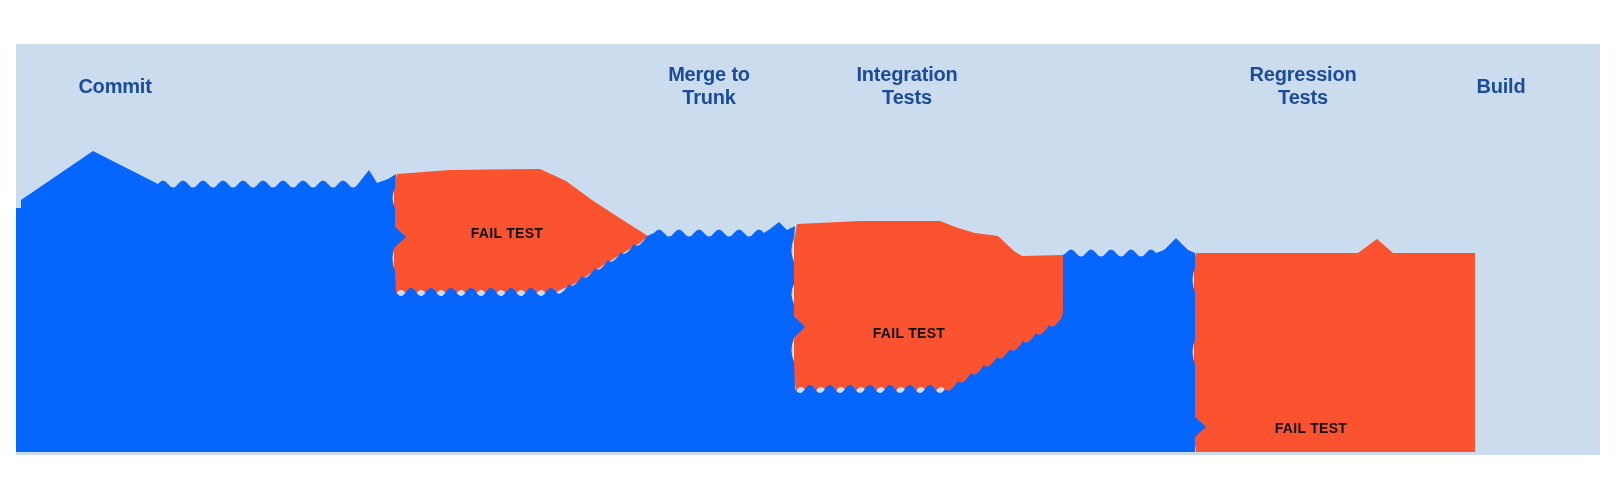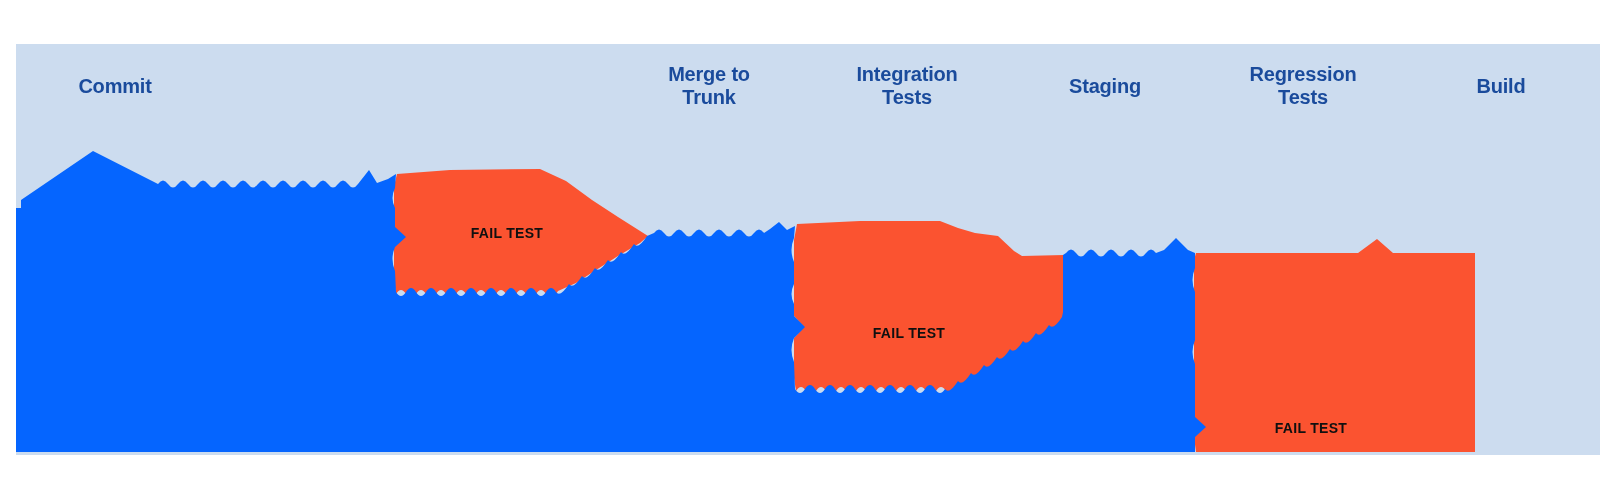--- a/index.html
+++ b/index.html
@@ -74,21 +74,20 @@
              q5 -7 10 0 t10 0 t10 0 t10 0 t10 0 t10 0 t10 0 t10 0 t10 0
              L1164 250 L1176 238 L1188 250 L1195 253
              L1195 268 q-5 12 0 24 L1195 340 q-5 12 0 24 L1195 417 L1206 427 L1195 437 L1195 452 Z"></path>
   </svg>
 
   <div class="stage-label" style="left:115px">Commit</div>
   <div class="stage-label" style="left:709px">Merge to
 Trunk</div>
   <div class="stage-label" style="left:907px">Integration
 Tests</div>
-  <div class="stage-label" style="left:1105px">Staging</div>
   <div class="stage-label" style="left:1303px">Regression
 Tests</div>
   <div class="stage-label" style="left:1501px">Build</div>
 
   <div class="fail-label" style="left:479px;top:233px">FAIL TEST</div>
   <div class="fail-label" style="left:881px;top:333px">FAIL TEST</div>
   <div class="fail-label" style="left:1283px;top:428px">FAIL TEST</div>
 
 </div>
 

